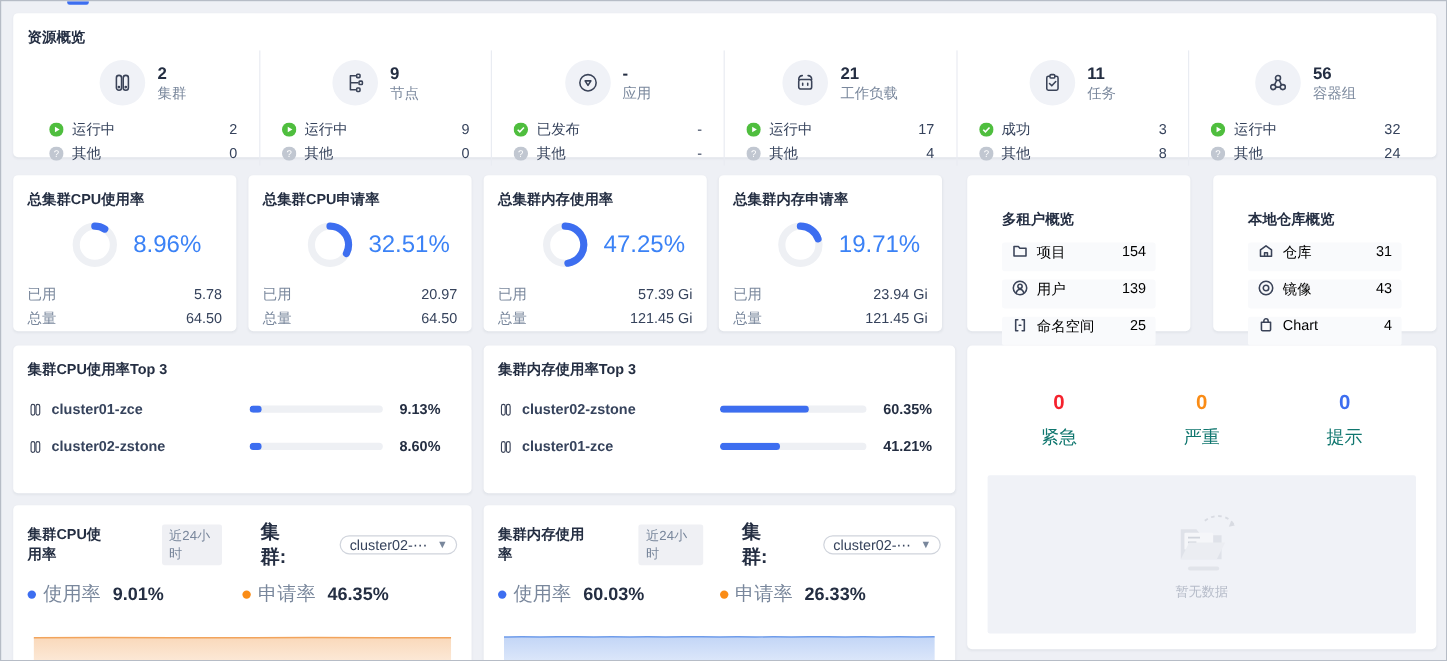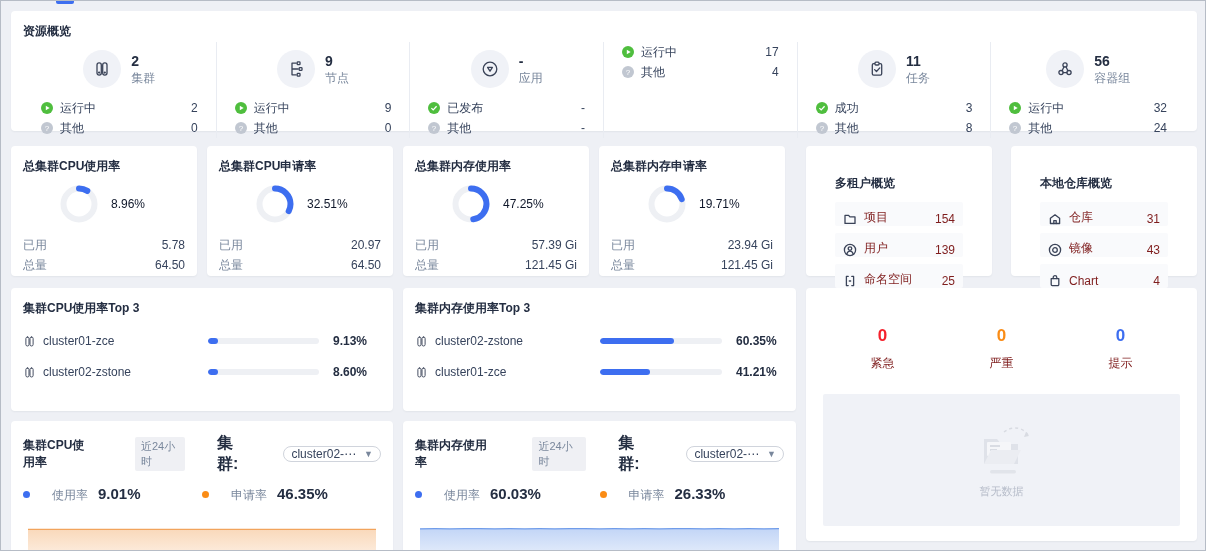--- a/index.html
+++ b/index.html
@@ -21,63 +21,63 @@
   .stat-label { font-size:12px; color:#79879c; line-height:16px; }
   .stat-row { display:flex; align-items:center; font-size:12px; line-height:20px; color:#36435c; }
   .stat-row .num { margin-left:auto; color:#36435c; }
   .status-dot { width:12px; height:12px; margin-right:7px; flex:none; }
 
   
   .gauge-card { top:145px; width:186px; height:130px; padding:12px; }
   .donut-row { display:flex; align-items:center; gap:13px; margin:10px 0 12px; padding-left:37px; }
   .donut-track { stroke:#eef0f4; }
   .donut-arc { stroke:#3d6ef0; stroke-linecap:round; }
-  .donut-pct { font-size:12px; color:#0f172a; }
+  .donut-pct { font-size:20px; color:#3b82f6; }
   .kv-row { display:flex; justify-content:space-between; font-size:12px; line-height:20px; }
   .kv-row .k { color:#79879c; } .kv-row .v { color:#36435c; }
 
   
   .list-card { top:145px; width:186px; height:130px; padding:29px; }
   .list-rows { margin-top:10px; display:flex; flex-direction:column; gap:7px; }
-  .list-row { display:flex; align-items:flex-end; background:#f9fafc; border-radius:2px; height:24px; padding:0 8px; font-size:12px; color:#7f1d1d; }
+  .list-row { display:flex; align-items:flex-start; background:#f9fafc; border-radius:2px; height:24px; padding:0 8px; font-size:12px; color:#000000; }
   .list-row .ic { display:flex; margin-right:7px; }
   .list-row .num { margin-left:auto; }
 
   
   .top3-card { top:287px; height:123px; padding:12px; }
   .top3-item { display:flex; align-items:center; margin-top:17px; }
-  .top3-name { display:flex; align-items:center; gap:7px; font-size:12px; color:#36435c; width:185px; }
+  .top3-name { display:flex; align-items:center; gap:7px; font-size:12px; color:#36435c; width:185px;font-weight:bold; }
   .bar-track { flex:1; height:6px; background:#eef0f4; border-radius:3px; overflow:hidden; margin-right:14px; }
   .bar-fill { height:100%; background:#3d6ef0; border-radius:3px; }
   .top3-pct { width:48px; text-align:left; font-size:12px; font-weight:bold; color:#242e42; }
 
   
   .alarm-card { left:805px; top:287px; width:391px; height:253px; padding:12px 17px; }
   .alarm-head { display:flex; justify-content:space-between; align-items:center; }
   .arrow { color:#b8bfca; font-size:14px; cursor:pointer; }
   .alarm-counts { display:flex; margin-top:26px; }
   .alarm-count { flex:1; text-align:center; }
   .alarm-num { font-size:17px; font-weight:bold; }
-  .alarm-lbl { margin-top:9px; font-size:12px; color:#7f1d1d; }
+  .alarm-lbl { margin-top:9px; font-size:15px; color:#0f766e; }
   .empty-box { margin-top:22px; height:132px; background:#f0f2f7; border-radius:2px;
                display:flex; flex-direction:column; align-items:center; justify-content:center; }
   .empty-text { font-size:11px; color:#b6bcc9; margin-top:4px; }
 
   
   .chart-card { top:420px; height:190px; padding:12px; }
   .chart-head { display:flex; align-items:center;gap:32px; }
   .badge { background:#eff0f4; color:#79879c; font-size:11px; padding:2px 6px; border-radius:2px; margin-left:8px; }
   .select-wrap { margin-left:auto; display:flex; align-items:center; gap:6px; }
   .select-label { font-size:16px; font-weight:bold; }
   .select-box { display:flex; align-items:center; gap:8px; border:1px solid #d0d4dc; border-radius:11px; height:16px; padding:0 7px; font-size:12px; color:#36435c; background:#fff; cursor:pointer;margin-left:39px; }
   .chev { font-size:9px; color:#79879c; }
   .legend-row { display:flex; align-items:center; margin-top:10px; }
   .legend-item { display:flex; align-items:baseline; width:196px; }
   .legend-dot { width:7px; height:7px; border-radius:50%; align-self:center; margin-right:6px; }
-  .legend-name { font-size:12px; color:#79879c;margin-left:16px; }
+  .legend-name { font-size:16px; color:#79879c; }
   .legend-val { font-size:15px; font-weight:bold; color:#242e42; margin-left:10px; }
   .plot-wrap { margin:22px 5px 0; border-bottom:1px solid #d8dce3; }
   .plot-wrap svg { display:block; width:100%; height:46px; }
 
   .ico { stroke:#3a4358; fill:none; stroke-width:1.3; stroke-linecap:round; stroke-linejoin:round; }
 </style>
 </head>
 <body>
 
 <div class="tab-indicator"></div>
@@ -177,20 +177,33 @@
         <svg class="status-dot" viewBox="0 0 12 12">
             <circle cx="6" cy="6" r="6" fill="#c1c7d1"></circle>
             <text x="6" y="8.8" font-size="8" fill="#fff" text-anchor="middle" font-family="sans-serif">?</text>
           </svg>
         <span>其他</span>
           <span class="num">-</span>
       </div>
     </div>
 
     <div class="stat-col">
+      <div class="stat-main">
+        <span class="stat-icon-circle">
+          <svg class="ico" width="18" height="18" viewBox="0 0 18 18">
+              <rect x="3.6" y="6.2" width="10.8" height="8" rx="1.8"></rect>
+              <path d="M3.6 6.2c0-2 1.2-3.2 3-3.2M14.4 6.2c0-2-1.2-3.2-3-3.2"></path>
+              <path d="M6.9 9.3v1.8M11.1 9.3v1.8"></path>
+            </svg>
+        </span>
+        <span>
+            <div class="stat-value">21</div>
+              <div class="stat-label">工作负载</div>
+          </span>
+      </div>
       <div class="stat-row">
         <svg class="status-dot" viewBox="0 0 12 12">
             <circle cx="6" cy="6" r="6" fill="#4fbe3e"></circle>
             <path d="M4.8 3.7v4.6L8.7 6z" fill="#fff"></path>
           </svg>
         <span>运行中</span>
           <span class="num">17</span>
       </div>
       <div class="stat-row">
         <svg class="status-dot" viewBox="0 0 12 12">

